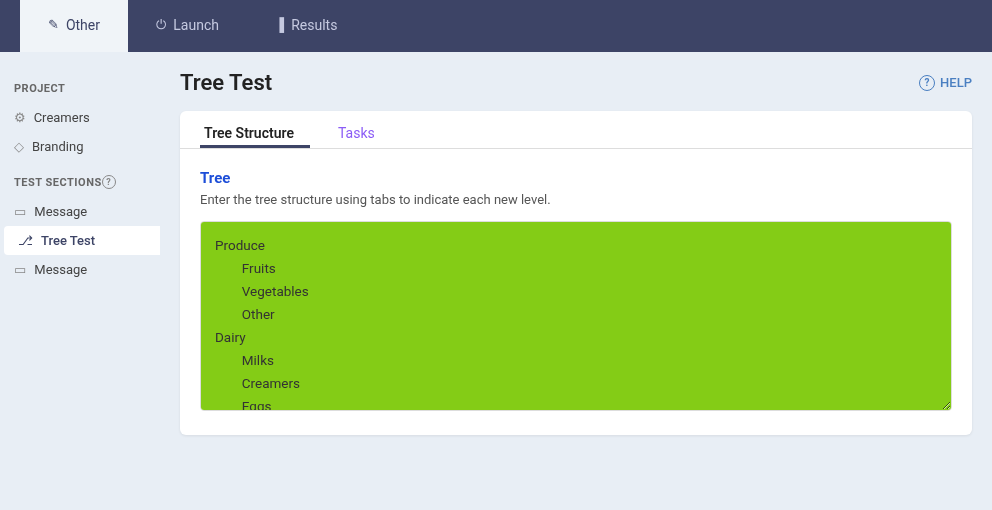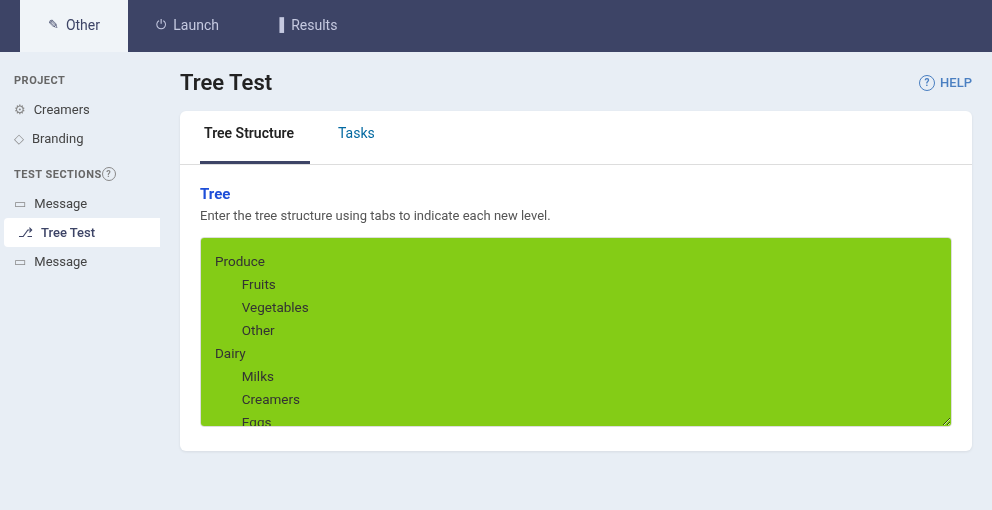--- a/index.html
+++ b/index.html
@@ -79,21 +79,21 @@
       font-weight: 500;
       border-radius: 4px 0 0 4px;
       margin-left: 4px;
     }
     .sidebar-project-label {
       font-size: 11px;
       font-weight: 700;
       color: #666;
       letter-spacing: 0.5px;
       padding: 0 14px 8px 14px;
-      margin-top: 4px;
+      margin-top: 12px;
     }
     .sidebar-icon {
       font-size: 13px;
       color: #888;
     }
     .sidebar-icon.active-icon {
       color: #3d4466;
     }
     .help-circle {
       display: inline-flex;
@@ -158,34 +158,34 @@
     }
 
     
     .card-tabs {
       display: flex;
       border-bottom: 1px solid #ddd;
       padding: 0 20px;
       gap: 0;
     }
     .card-tab {
-      padding: 14px 16px 20px 4px;
+      padding: 14px 16px 4px 4px;
       font-size: 14px;
       color: #555;
       cursor: pointer;
       border-bottom: 3px solid transparent;
       margin-right: 24px;
     }
     .card-tab.active {
       color: #222;
       font-weight: 600;
       border-bottom: 3px solid #3d4466;
     }
     .card-tab.tasks-tab {
-      color: #0369a1;
+      color: #8b5cf6;
     }
 
     
     .card-body {
       padding: 20px 20px 20px 20px;
     }
     .section-title {
       font-size: 15px;
       font-weight: 700;
       color: #1d4ed8;

